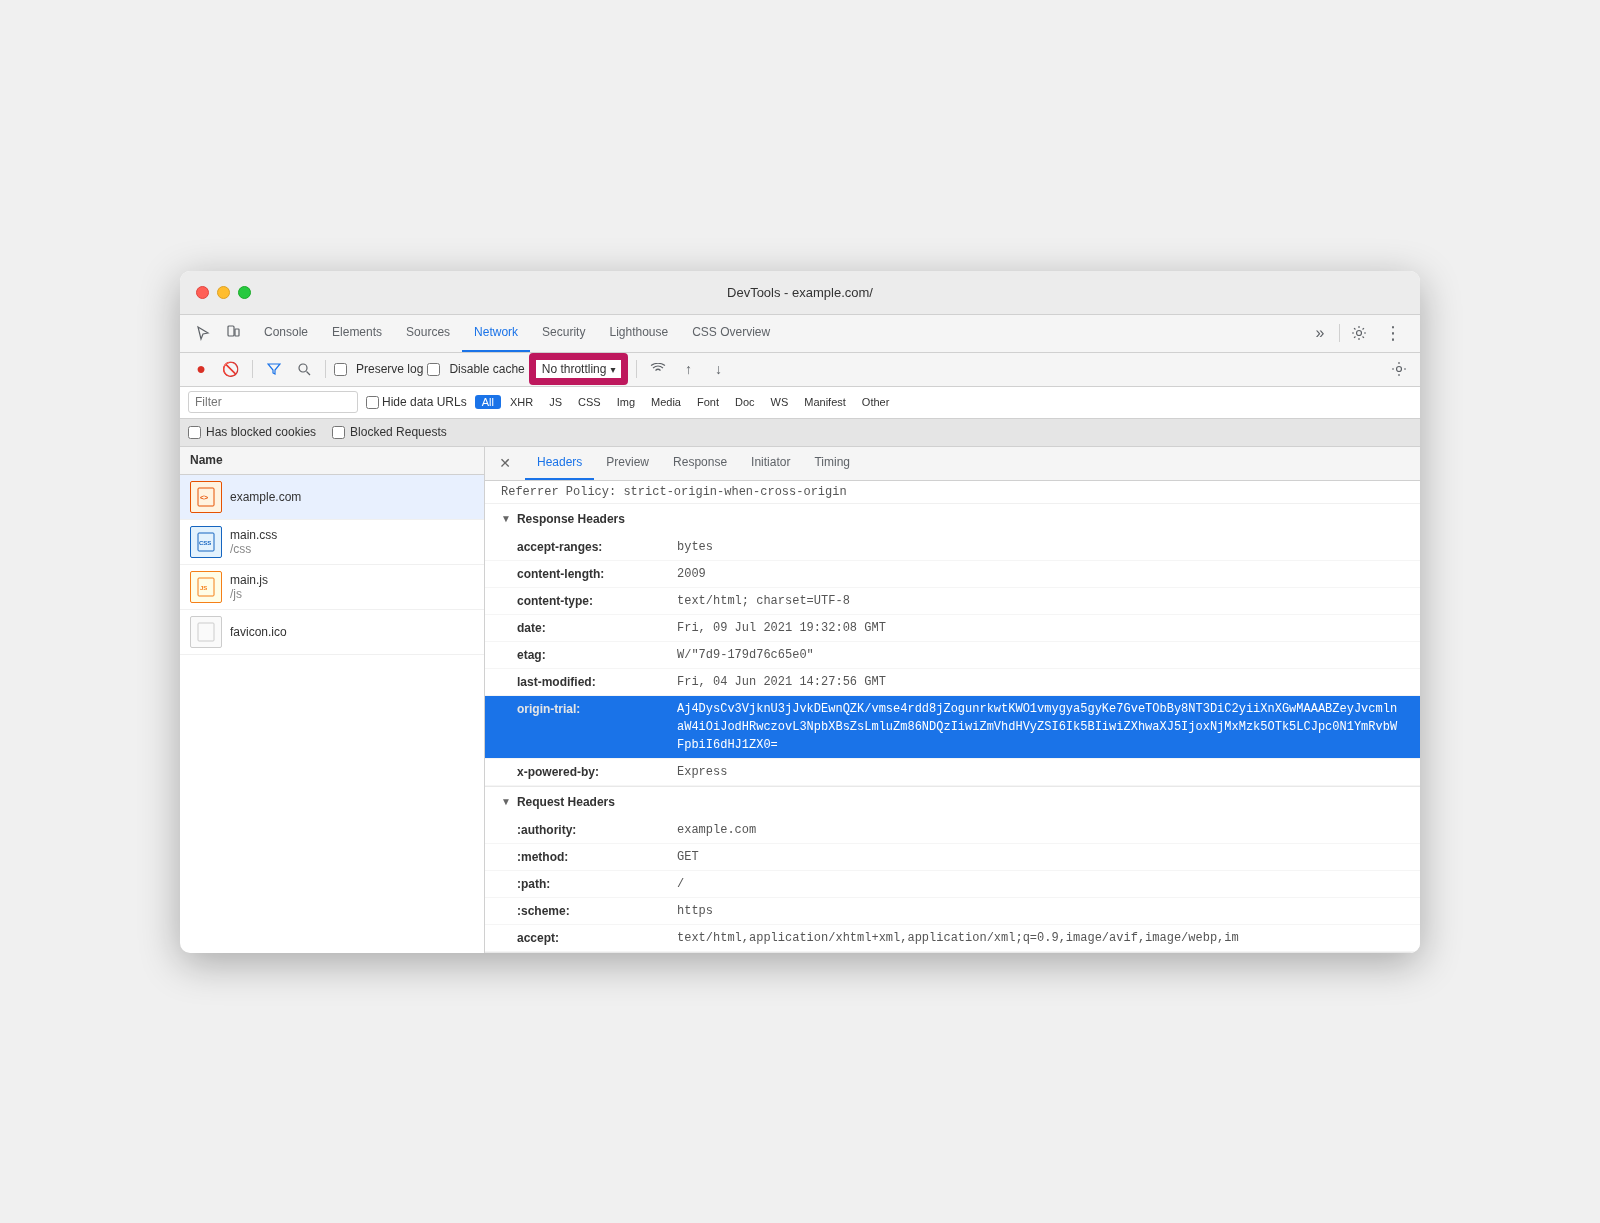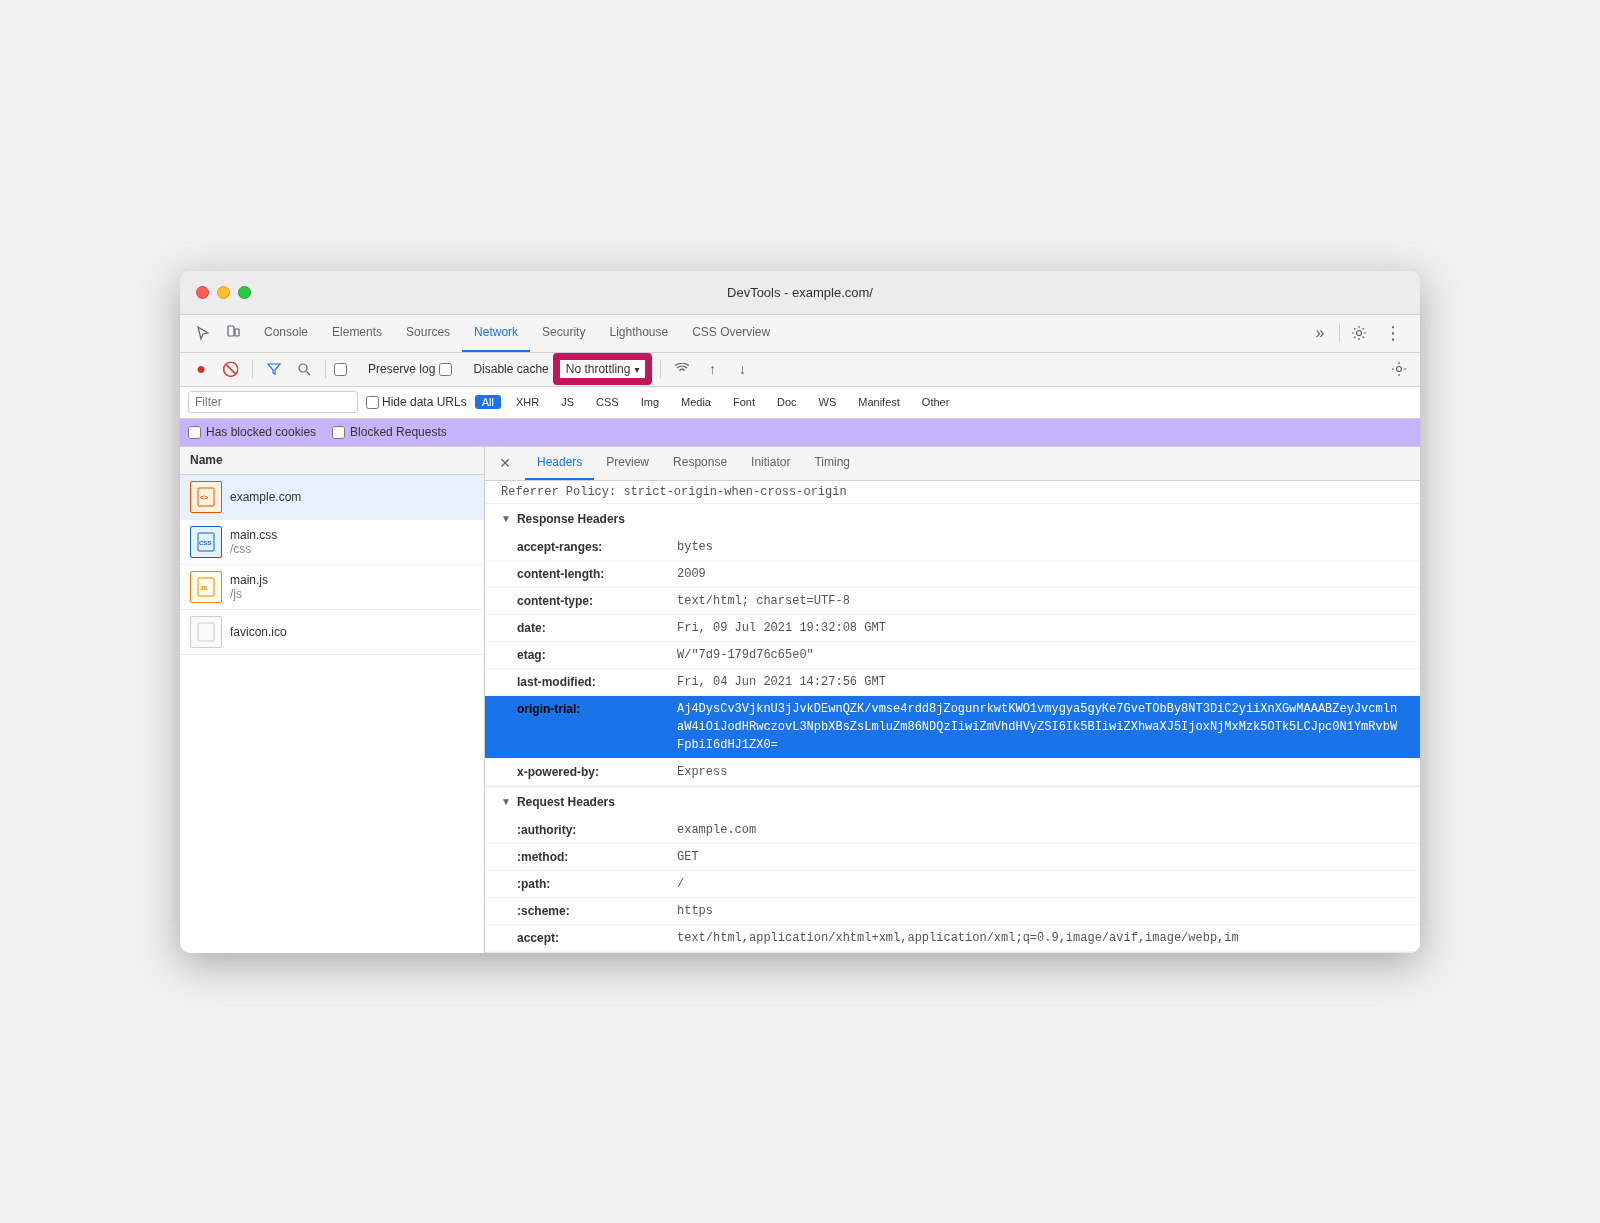--- a/index.html
+++ b/index.html
@@ -123,21 +123,21 @@
     .toolbar-btn.active { color: #d93025; }
     .toolbar-divider {
       width: 1px;
       height: 18px;
       background: #d0d0d0;
       margin: 0 4px;
     }
     .toolbar-checkbox {
       display: flex;
       align-items: center;
-      gap: 21px;
+      gap: 9px;
       font-size: 12px;
       color: #333;
       cursor: pointer;
     }
     .toolbar-checkbox input { cursor: pointer; }
     .throttle-select {
       display: flex;
       align-items: center;
       gap: 4px;
       font-size: 12px;
@@ -163,21 +163,21 @@
       height: 22px;
       border: 1px solid #d0d0d0;
       border-radius: 3px;
       padding: 0 6px;
       font-size: 12px;
       outline: none;
     }
     .filter-chips {
       display: flex;
       align-items: flex-start;
-      gap: 8px;
+      gap: 2px;
     }
     .filter-checkbox {
       display: flex;
       align-items: center;
       gap: 3px;
       font-size: 12px;
       color: #333;
       justify-content: flex-end;
     }
     .filter-chip {
@@ -186,21 +186,21 @@
       border-radius: 3px;
       cursor: pointer;
       color: #333;
     }
     .filter-chip.active {
       background: #1a73e8;
       color: #fff;
     }
     
     .blocked-bar {
-      background: #c4b5fd;
+      background: #e5e5e5;
       display: flex;
       align-items: center;
       height: 28px;
       border-bottom: 1px solid #d0d0d0;
       padding: 0 8px;
       gap: 16px;
     }
     .blocked-checkbox {
       display: flex;
       align-items: center;
@@ -360,21 +360,21 @@
       background: #1a73e8;
       color: #fff;
     }
     .header-key {
       font-weight: 700;
       color: #333;
       min-width: 160px;
       flex-shrink: 0;
     }
     .header-key::after { content: ''; }
-    .header-row.highlighted .header-key { color: #000000; }
+    .header-row.highlighted .header-key { color: #e5e5e5; }
     .header-value {
       color: #555;
       word-break: break-all;
       font-family: 'Courier New', monospace;
     }
     .header-row.highlighted .header-value { color: #fff; }
     
     .status-bar {
       background: #f5f5f5;
       border-top: 1px solid #d0d0d0;

